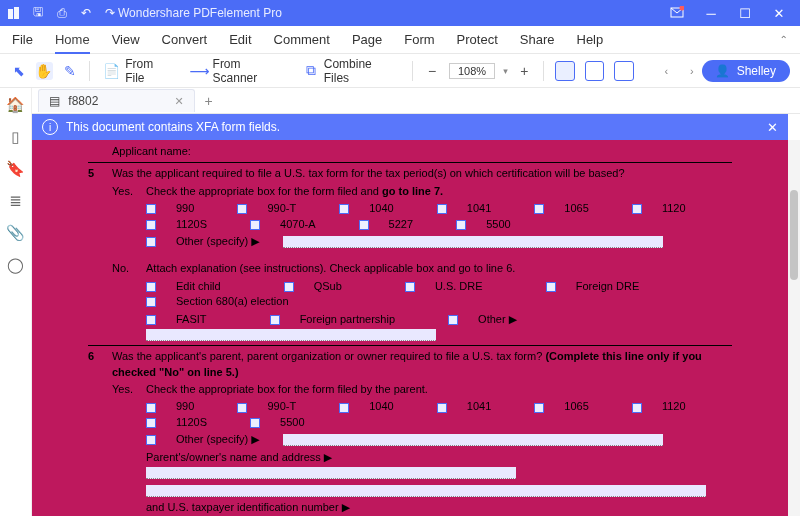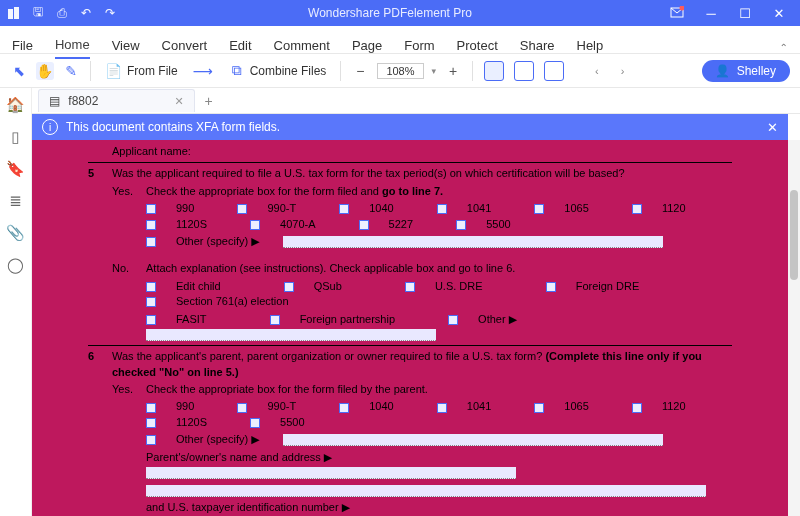--- a/index.html
+++ b/index.html
@@ -1,23 +1,23 @@
 <!DOCTYPE html>
 <html><head>
 <meta charset="utf-8">
 <style>
 *{box-sizing:border-box;margin:0;padding:0;font-family:"Segoe UI",Arial,sans-serif}
 body{width:800px;height:516px;overflow:hidden;background:#fff;font-size:12px;position:relative}
 .titlebar{height:26px;background:#4b6cf6;display:flex;align-items:center;padding:0 6px;color:#fff}
 .tb-left{display:flex;gap:8px;align-items:center}
 .tb-icon{width:16px;height:16px;display:flex;align-items:center;justify-content:center;font-size:12px;opacity:.95}
-.tb-title{flex:1;text-align:center;font-size:12px;color:#e8ecff}
+.tb-title{flex:1;font-size:12px;color:#e8ecff}
 .tb-right{display:flex;gap:4px;align-items:center}
 .tb-btn{width:30px;height:26px;display:flex;align-items:center;justify-content:center;font-size:13px}
-.menubar{height:28px;display:flex;align-items:flex-end;gap:22px;padding:0 12px;border-bottom:1px solid #e8e8e8;font-size:13px;color:#333}
+.menubar{height:28px;display:flex;align-items:center;gap:22px;padding:0 12px;border-bottom:1px solid #e8e8e8;font-size:13px;color:#333}
 .menubar span{cursor:pointer}
 .menubar .active{color:#404040;border-bottom:2px solid #4b6cf6;padding-bottom:5px;margin-bottom:-6px}
 .menubar .flex{flex:1}
 .menubar .chev{font-size:10px;color:#777}
 .toolbar{height:34px;display:flex;align-items:center;gap:8px;padding:0 10px;border-bottom:1px solid #e8e8e8;font-size:12px;color:#333}
 .toolbar .ticon{width:18px;height:18px;display:flex;align-items:center;justify-content:center;color:#4b6cf6;font-size:14px}
 .toolbar .titem{display:flex;align-items:center;gap:4px;padding:2px 4px}
 .toolbar .sep{width:1px;height:20px;background:#e0e0e0;margin:0 2px}
 .toolbar .zoomv{border:1px solid #ccc;padding:1px 8px;font-size:11px}
 .toolbar .sq{width:20px;height:20px;border:1px solid #4b6cf6;border-radius:3px;margin:0 1px}
@@ -100,20 +100,21 @@
   <div class="ticon">⬉</div>
   <div class="ticon" style="background:#eaefff;border-radius:3px">✋</div>
   <div class="ticon">✎</div>
   <div class="sep"></div>
   <div class="titem">
       <span class="ticon">📄</span>
       <span>From File</span>
     </div>
   <div class="titem">
       <span class="ticon">⟶</span>
+      <span>From Scanner</span>
     </div>
   <div class="titem">
       <span class="ticon">⧉</span>
       <span>Combine Files</span>
     </div>
   <div class="sep"></div>
   <div class="zb">−</div>
   <div class="zoomv">108%</div>
   <div style="font-size:9px;color:#888">▾</div>
   <div class="zb">+</div>
@@ -184,21 +185,21 @@
     <div style="height:8px"></div>
     <div class="row">
         <div class="num"></div>
         <div class="content"><span class="yn">No.</span><span>Attach explanation (see instructions). Check applicable box and go to line 6.</span></div>
       </div>
     <div class="cbrow" style="padding-left:58px">
       <span style="margin-right:40px"><span class="cb"></span><span>Edit child</span></span>
       <span style="margin-right:40px"><span class="cb"></span><span>QSub</span></span>
       <span style="margin-right:40px"><span class="cb"></span><span>U.S. DRE</span></span>
       <span style="margin-right:40px"><span class="cb"></span><span>Foreign DRE</span></span>
-      <span><span class="cb"></span><span>Section 761(a) election</span></span>
+      <span><span class="cb"></span><span>Section 680(a) election</span></span>
     </div>
     <div class="cbrow" style="padding-left:58px">
       <span style="margin-right:40px"><span class="cb"></span><span>FASIT</span></span>
       <span style="margin-right:30px"><span class="cb"></span><span>Foreign partnership</span></span>
       <span><span class="cb"></span><span>Other ▶</span></span> <span class="fill" style="width:290px"></span>
     </div>
     <div class="hline"></div>
     <div class="row">
       <div class="num">6</div>
       <div class="content"><span>Was the applicant's parent, parent organization or owner required to file a U.S. tax form? </span><b>(Complete this line only if you checked "No" on line 5.)</b></div>

